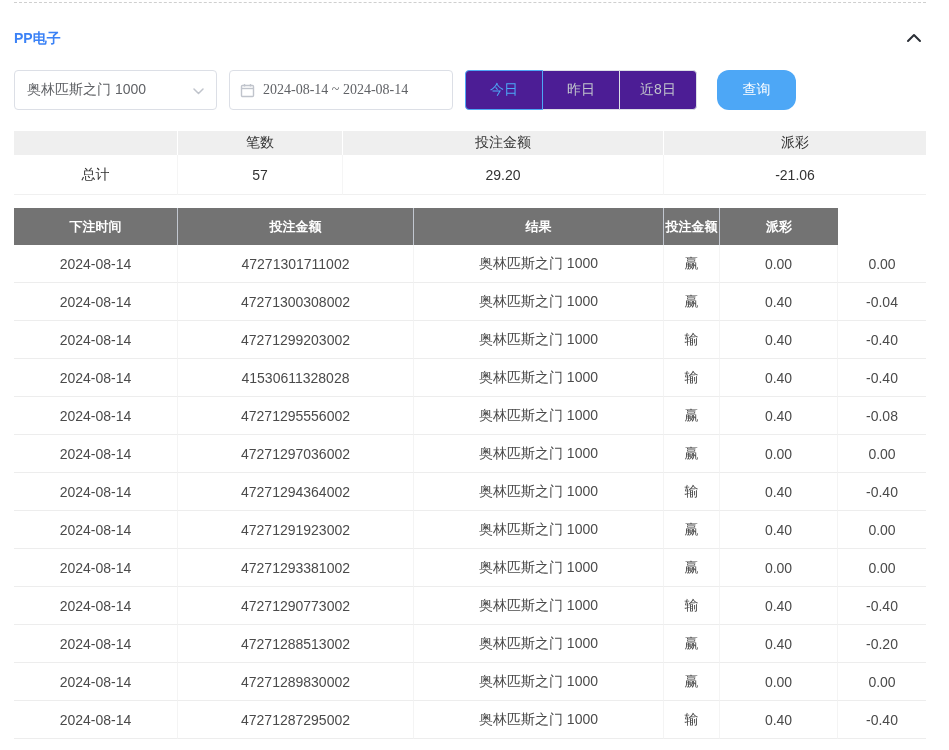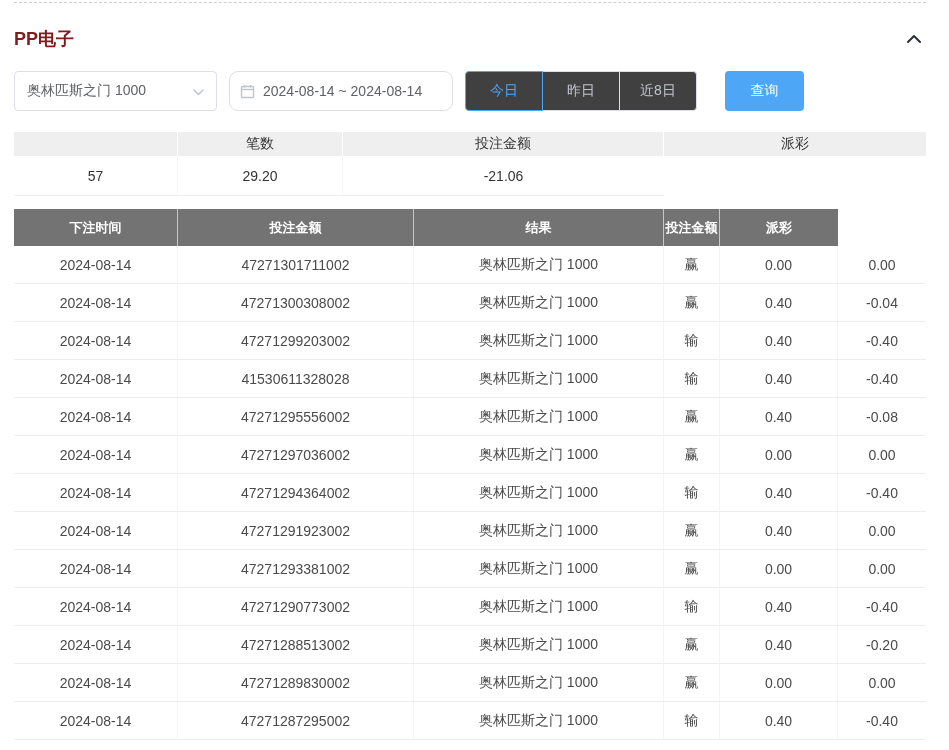--- a/index.html
+++ b/index.html
@@ -11,48 +11,48 @@
     overflow: hidden;
   }
   .page { padding: 0 23px 0 14px; }
   .top-dash { border-top: 1px dashed #cfcfcf; margin: 2px 0 0 0; }
 
   
   .section-header {
     display: flex; align-items: center; justify-content: space-between;
     padding: 24px 0 20px 0;
   }
-  .section-title { font-size: 18px; font-weight: bold; color: #7f1d1d; }
+  .section-title { font-size: 14px; font-weight: bold; color: #3b82f6; }
   .collapse-btn { cursor: pointer; display: flex; align-items: center; padding: 4px; background: none; border: none; }
 
   
   .controls { display: flex; align-items: center; }
   .select-box {
     width: 203px; height: 40px; border: 1px solid #dcdfe6; border-radius: 4px;
     display: flex; align-items: center; justify-content: space-between;
     padding: 0 12px; font-size: 14px; color: #606266; background: #fff; cursor: pointer;
   }
   .date-box {
-    margin-left: 12px; width: 224px; height: 40px; border: 1px solid #dcdfe6; border-radius: 9px;
+    margin-left: 12px; width: 224px; height: 40px; border: 1px solid #dcdfe6; border-radius: 4px;
     display: flex; align-items: center; padding: 4px 10px; font-size: 14px; color: #606266;
-    background: #fff; cursor: pointer;
+    background: #fff; cursor: pointer; font-family: Liberation Serif, serif;
   }
   .date-box .cal { margin-right: 8px; display: flex; align-items: center; }
   .btn-group { margin-left: 12px; display: flex; }
   .btn-group button {
-    width: 78px; height: 40px; background: #404040; border: 1px solid #dcdfe6;
+    width: 78px; height: 40px; background: #4c1d95; border: 1px solid #dcdfe6;
     color: #c0c4cc; font-size: 14px; cursor: pointer; margin-left: -1px;
     font-family: inherit;
   }
   .btn-group button:first-child { border-radius: 4px 0 0 4px; margin-left: 0; }
   .btn-group button:last-child { border-radius: 0 4px 4px 0; }
   .btn-group button.active { color: #4da7f6; border-color: #4da7f6; position: relative; z-index: 1; }
   .query-btn {
-    margin-left: 28px; width: 79px; height: 40px; background: #4da7f6; color: #fff;
-    border: none; border-radius: 4px; font-size: 14px; cursor: pointer; font-family: inherit;
+    margin-left: 20px; width: 79px; height: 40px; background: #4da7f6; color: #fff;
+    border: none; border-radius: 12px; font-size: 14px; cursor: pointer; font-family: inherit;
   }
 
   
   .summary { margin-top: 21px; }
   .cols-summary { display: grid; grid-template-columns: 164px 165px 321px 1fr; }
   .summary .hcell {
     height: 24px; background: #efefef; display: flex; align-items: center; justify-content: center;
     font-size: 14px; color: #333; border-right: 1px solid #fff;
   }
   .summary .hcell:last-child { border-right: none; }
@@ -130,20 +130,21 @@
   </div>
 
   <div class="summary">
     <div class="cols-summary">
       <div class="hcell"></div>
       <div class="hcell">笔数</div>
       <div class="hcell">投注金额</div>
       <div class="hcell">派彩</div>
     </div>
     <div class="cols-summary">
+      <div class="dcell">总计</div>
       <div class="dcell">57</div>
       <div class="dcell">29.20</div>
       <div class="dcell neg">-21.06</div>
     </div>
   </div>
 
   <div class="bet-table">
     <div class="cols-detail">
       <div class="hcell">下注时间</div>
       <div class="hcell">投注金额</div>

